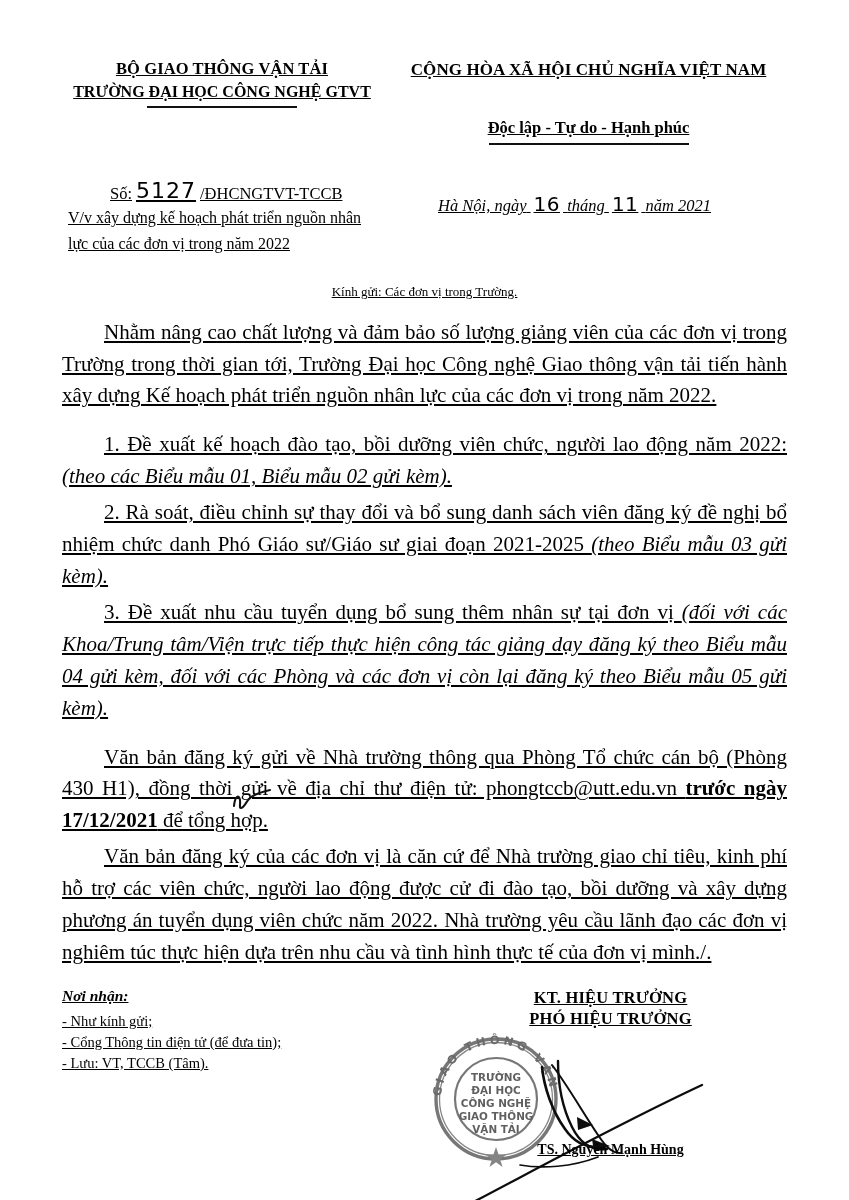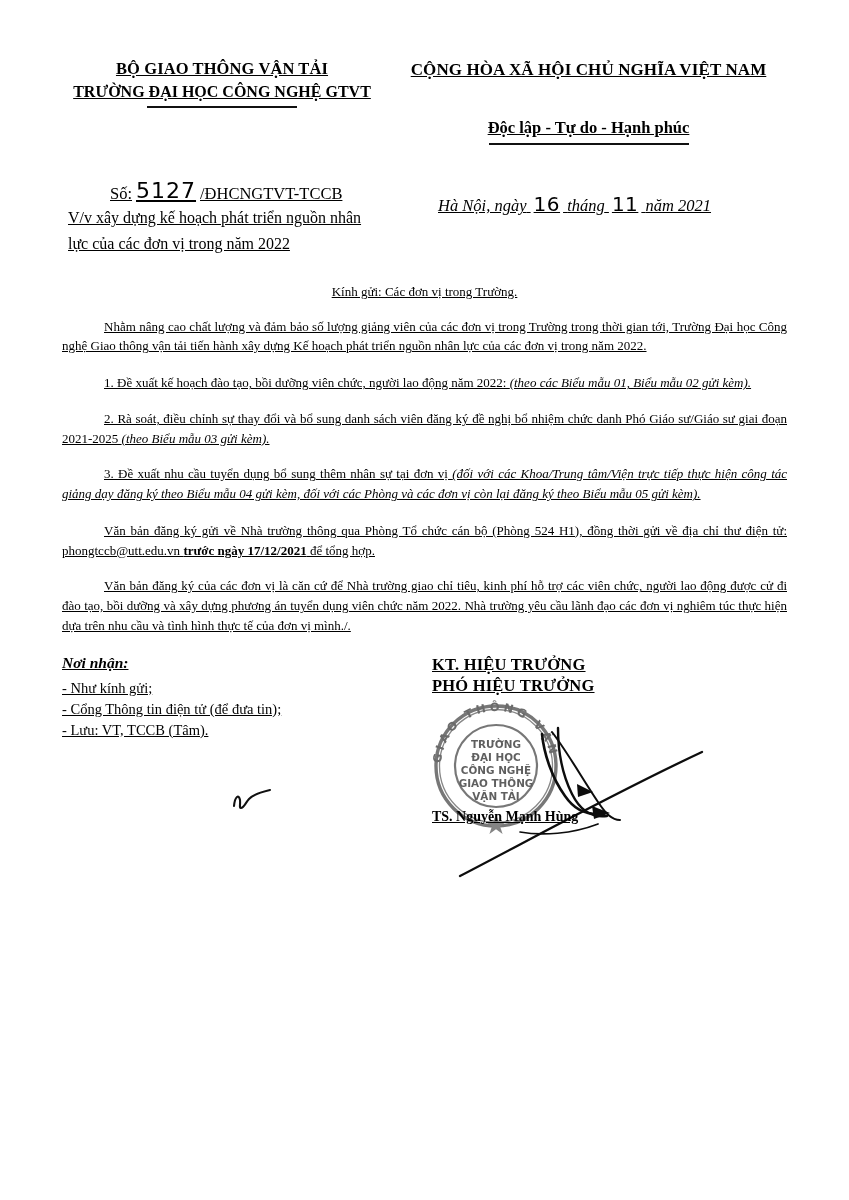--- a/index.html
+++ b/index.html
@@ -112,30 +112,30 @@
   
   .kinhgui {
     text-align: center;
     font-size: 13px;
     padding: 28px 60px 0 60px;
   }
   .body-wrap {
     padding: 0 62px 0 62px;
   }
   p.para {
-    font-size: 13px;
+    font-size: 21px;
     line-height: 1.52;
     text-align: justify;
     margin: 0;
     text-indent: 42px;
     -webkit-hyphens: none;
     hyphens: none;
   }
   p.gap { margin-top: 17px; }
-  p.tight { margin-top: 16px; }
+  p.tight { margin-top: 4px; }
   .it { font-style: italic; }
   .bold { font-weight: bold; }
 
   
   .footer {
     display: flex;
     padding: 18px 60px 0 62px;
     position: relative;
   }
   .noinhan { width: 340px; }
@@ -144,20 +144,21 @@
     font-weight: bold;
     font-size: 15.5px;
     margin-bottom: 6px;
   }
   .noinhan-item {
     font-size: 14.5px;
     line-height: 1.45;
   }
   .sign-block {
     flex: 1;
+    text-align: center;
     position: relative;
     padding-left: 30px;
   }
   .sign-title {
     font-size: 16.5px;
     font-weight: bold;
     line-height: 1.3;
     letter-spacing: .2px;
   }
   .sign-name {
@@ -243,21 +244,21 @@
   <div class="body-wrap">
 
     <p class="para gap">Nhằm nâng cao chất lượng và đảm bảo số lượng giảng viên của các đơn vị trong Trường trong thời gian tới, Trường Đại học Công nghệ Giao thông vận tải tiến hành xây dựng Kế hoạch phát triển nguồn nhân lực của các đơn vị trong năm 2022.</p>
 
     <p class="para gap"><span>1. Đề xuất kế hoạch đào tạo, bồi dưỡng viên chức, người lao động năm 2022: </span><span class="it">(theo các Biểu mẫu 01, Biểu mẫu 02 gửi kèm).</span></p>
 
     <p class="para tight"><span>2. Rà soát, điều chỉnh sự thay đổi và bổ sung danh sách viên đăng ký đề nghị bổ nhiệm chức danh Phó Giáo sư/Giáo sư giai đoạn 2021-2025 </span><span class="it">(theo Biểu mẫu 03 gửi kèm).</span></p>
 
     <p class="para tight"><span>3. Đề xuất nhu cầu tuyển dụng bổ sung thêm nhân sự tại đơn vị </span><span class="it">(đối với các Khoa/Trung tâm/Viện trực tiếp thực hiện công tác giảng dạy đăng ký theo Biểu mẫu 04 gửi kèm, đối với các Phòng và các đơn vị còn lại đăng ký theo Biểu mẫu 05 gửi kèm).</span></p>
 
-    <p class="para gap"><span>Văn bản đăng ký gửi về Nhà trường thông qua Phòng Tổ chức cán bộ (Phòng 524 H1), đồng thời gửi về địa chỉ thư điện tử: phongtccb@utt.edu.vn </span><span class="bold">trước ngày 17/12/2021</span><span> để tổng hợp.</span></p>
+    <p class="para gap"><span>Văn bản đăng ký gửi về Nhà trường thông qua Phòng Tổ chức cán bộ (Phòng 430 H1), đồng thời gửi về địa chỉ thư điện tử: phongtccb@utt.edu.vn </span><span class="bold">trước ngày 17/12/2021</span><span> để tổng hợp.</span></p>
 
     <p class="para tight">Văn bản đăng ký của các đơn vị là căn cứ để Nhà trường giao chỉ tiêu, kinh phí hỗ trợ các viên chức, người lao động được cử đi đào tạo, bồi dưỡng và xây dựng phương án tuyển dụng viên chức năm 2022. Nhà trường yêu cầu lãnh đạo các đơn vị nghiêm túc thực hiện dựa trên nhu cầu và tình hình thực tế của đơn vị mình./.</p>
   </div>
 
   <svg class="flourish" viewBox="0 0 60 32">
     <path d="M4 24 C5 14, 9 12, 10 18 C10.5 23, 9 26, 11 26 C14 26, 16 20, 19 17 C24 12, 31 10, 40 8" fill="none" stroke="#111" stroke-width="2.1" stroke-linecap="round"></path>
   </svg>
 
   <div class="footer">
 

